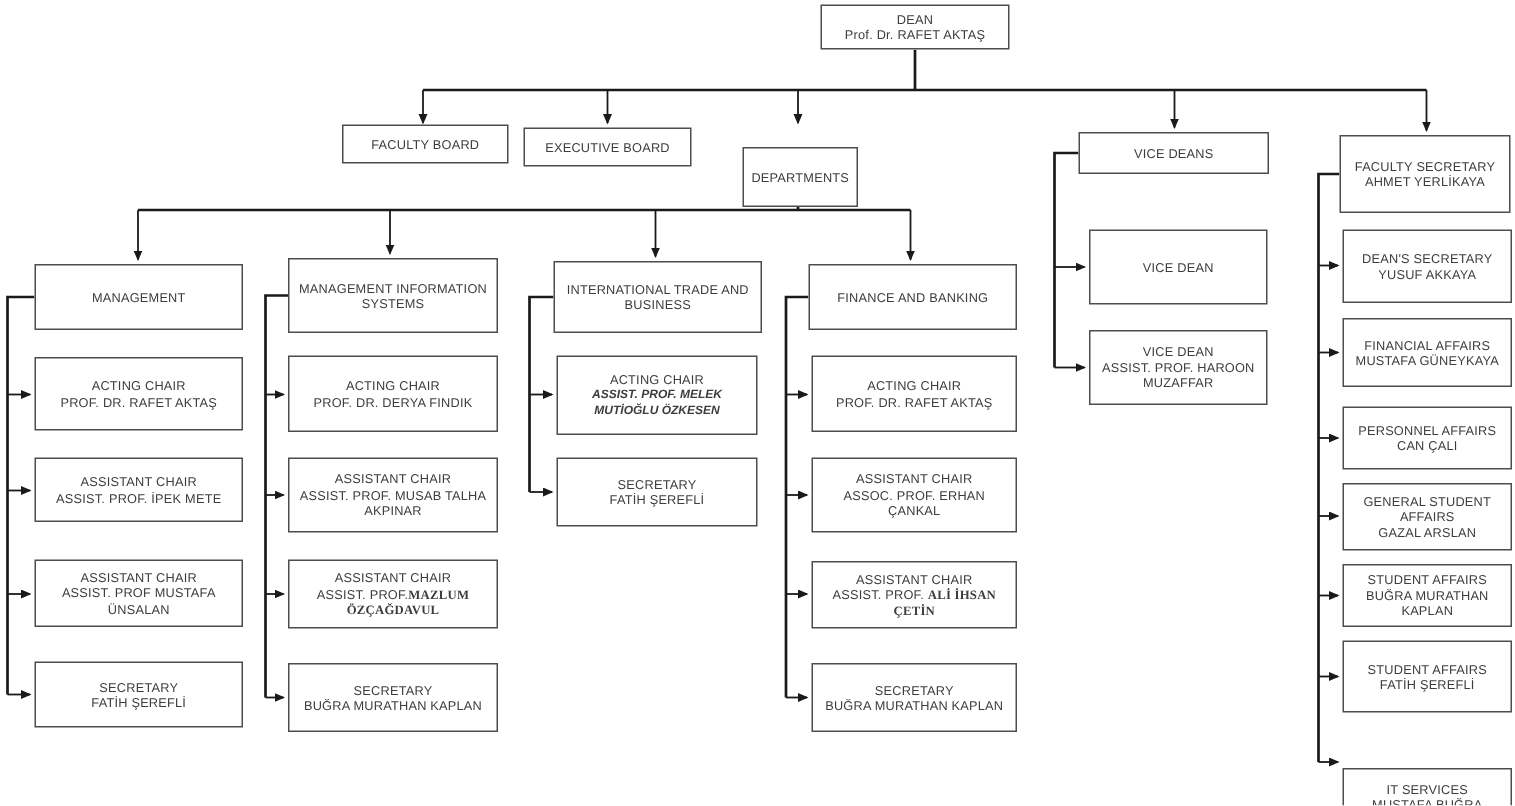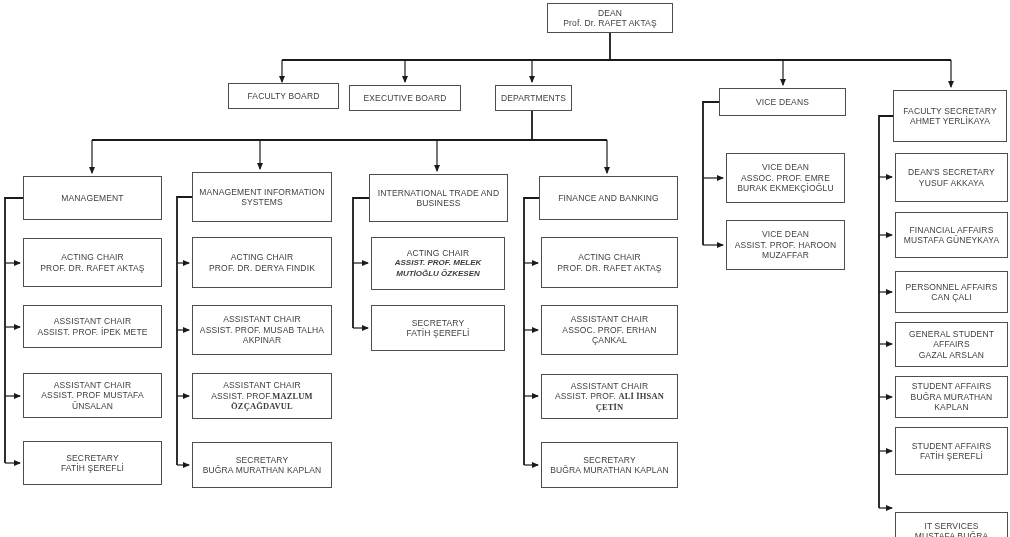--- a/index.html
+++ b/index.html
@@ -88,21 +88,21 @@
     <div class="ln">DEAN</div>
     <div class="ln">Prof. Dr. RAFET AKTAŞ</div>
   </div>
 
   <div class="node" style="left:228px;top:83px;width:111px;height:26px">
     <div class="ln">FACULTY BOARD</div>
   </div>
   <div class="node" style="left:349px;top:85px;width:112px;height:26px">
     <div class="ln">EXECUTIVE BOARD</div>
   </div>
-  <div class="node" style="left:495px;top:85px;width:77px;height:26px">
+  <div class="node" style="left:495px;top:98px;width:77px;height:40px">
     <div class="ln">DEPARTMENTS</div>
   </div>
   <div class="node" style="left:719px;top:88px;width:127px;height:28px">
     <div class="ln">VICE DEANS</div>
   </div>
   <div class="node" style="left:893px;top:90px;width:114px;height:52px">
     <div class="ln">FACULTY SECRETARY</div>
     <div class="ln">AHMET YERLİKAYA</div>
   </div>
 
@@ -174,21 +174,20 @@
     <div class="ln">ASSISTANT CHAIR</div>
     <div class="ln"><span>ASSIST. PROF. </span><span class="serif">ALİ İHSAN ÇETİN</span></div>
   </div>
   <div class="node" style="left:541px;top:442px;width:137px;height:46px">
     <div class="ln">SECRETARY</div>
     <div class="ln">BUĞRA MURATHAN KAPLAN</div>
   </div>
 
   <div class="node" style="left:726px;top:153px;width:119px;height:50px">
     <div class="ln">VICE DEAN</div>
-    <div class="ln">ASSOC. PROF. EMRE BURAK EKMEKÇİOĞLU</div>
   </div>
   <div class="node" style="left:726px;top:220px;width:119px;height:50px">
     <div class="ln">VICE DEAN</div>
     <div class="ln">ASSIST. PROF. HAROON MUZAFFAR</div>
   </div>
 
   <div class="node" style="left:895px;top:153px;width:113px;height:49px">
     <div class="ln">DEAN'S SECRETARY</div>
     <div class="ln">YUSUF AKKAYA</div>
   </div>

